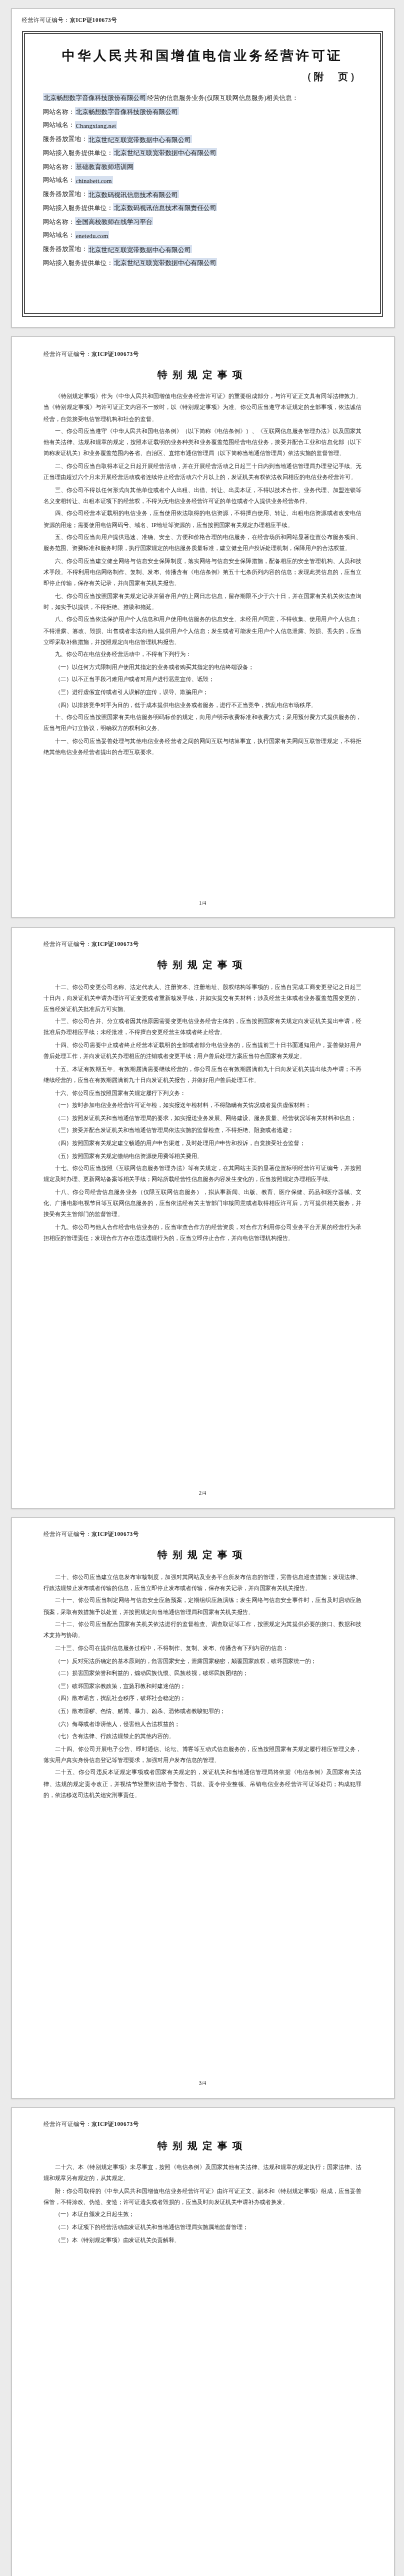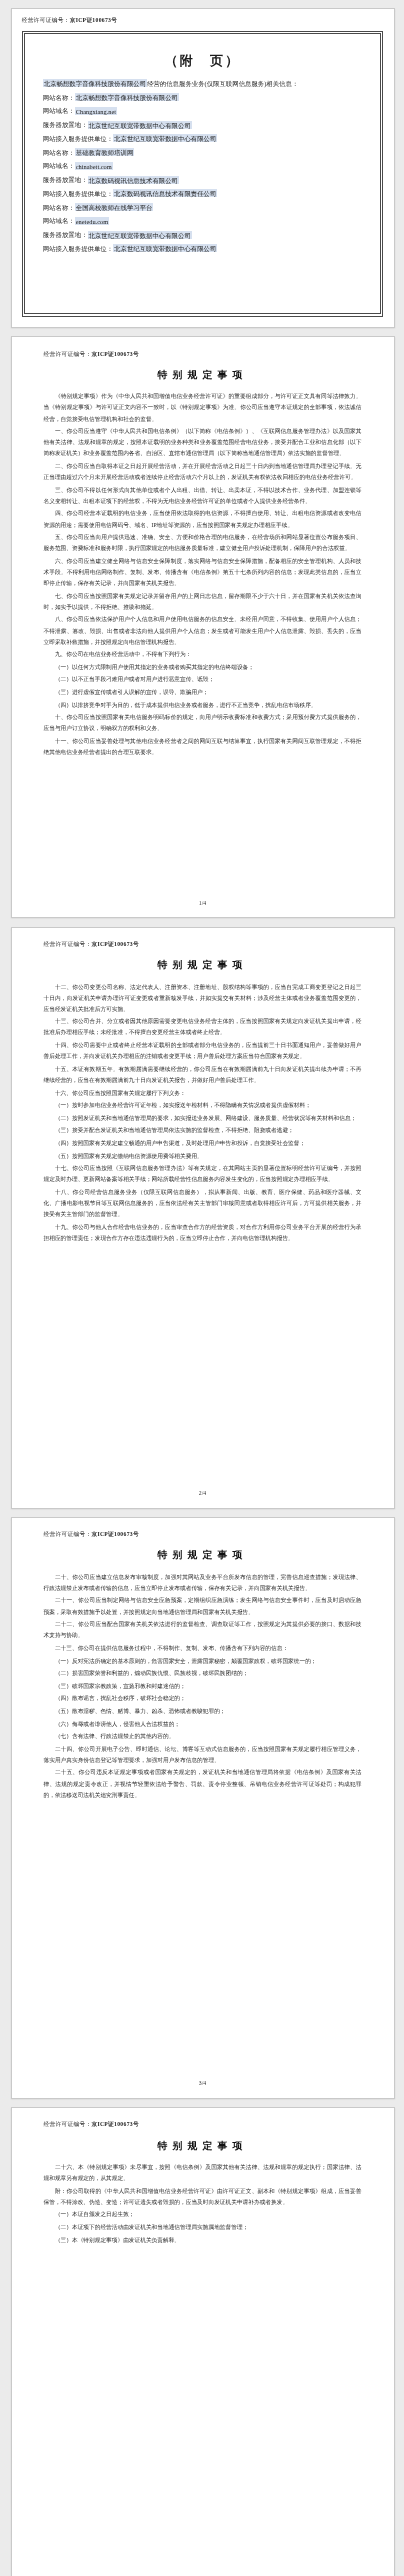--- a/index.html
+++ b/index.html
@@ -47,22 +47,22 @@
   .cert-title {
     margin: 0;
     text-align: center;
     font-size: 13px;
     font-weight: bold;
     letter-spacing: 2.6px;
     color: #111;
   }
   .cert-subtitle {
     margin: 4.1px 0 7.2px 0;
-    text-align: center;
-    font-size: 13px;
+    text-align: right;
+    font-size: 10px;
     font-weight: bold;
     letter-spacing: 2.1px;
   }
   .cert-line {
     margin: 0;
     font-size: 6.4px;
     line-height: 2.15;
     text-align: justify;
   }
   .cert-line .val {
@@ -105,20 +105,21 @@
 </style>
 </head>
 <body>
 
 <section class="page cert-page">
   <div class="lic-no">
     <span>经营许可证编号：</span><b>京ICP证100673号</b>
   </div>
   <div class="cert-frame">
     <div class="cert-frame-inner">
+      <h1 class="cert-title">中华人民共和国增值电信业务经营许可证</h1>
       <div class="cert-subtitle">（附　页）</div>
       <p class="cert-line">
         <span class="val">北京畅想数字音像科技股份有限公司</span><span>经营的信息服务业务(仅限互联网信息服务)相关信息：</span>
       </p>
       <div>
 
           <p class="cert-line">
             <span class="lbl">网站名称：</span><span class="val">北京畅想数字音像科技股份有限公司</span>
           </p>
 

